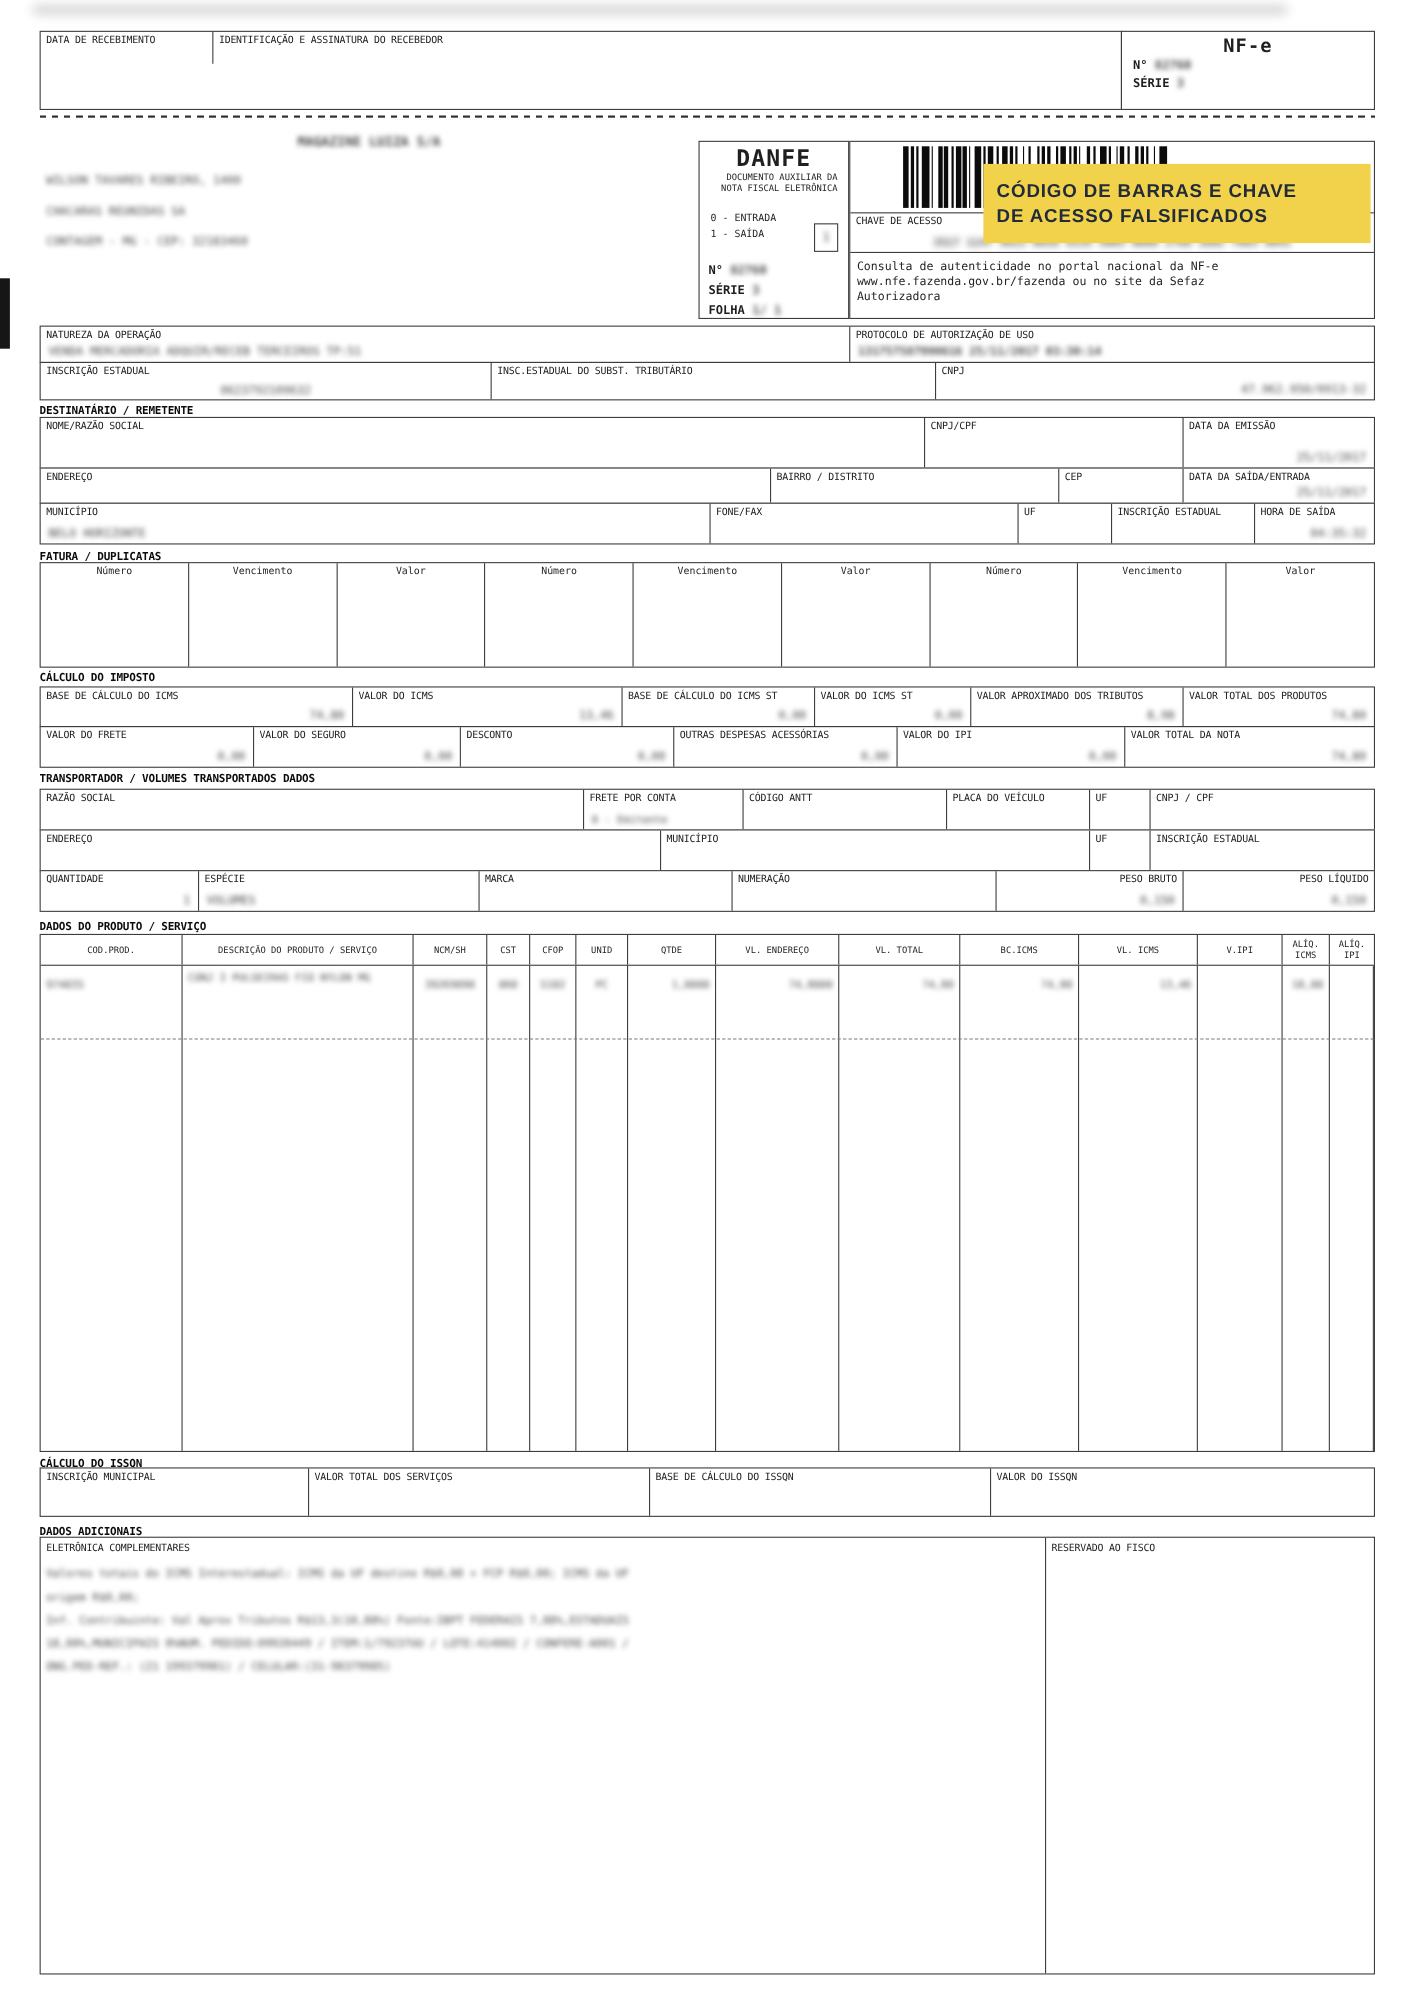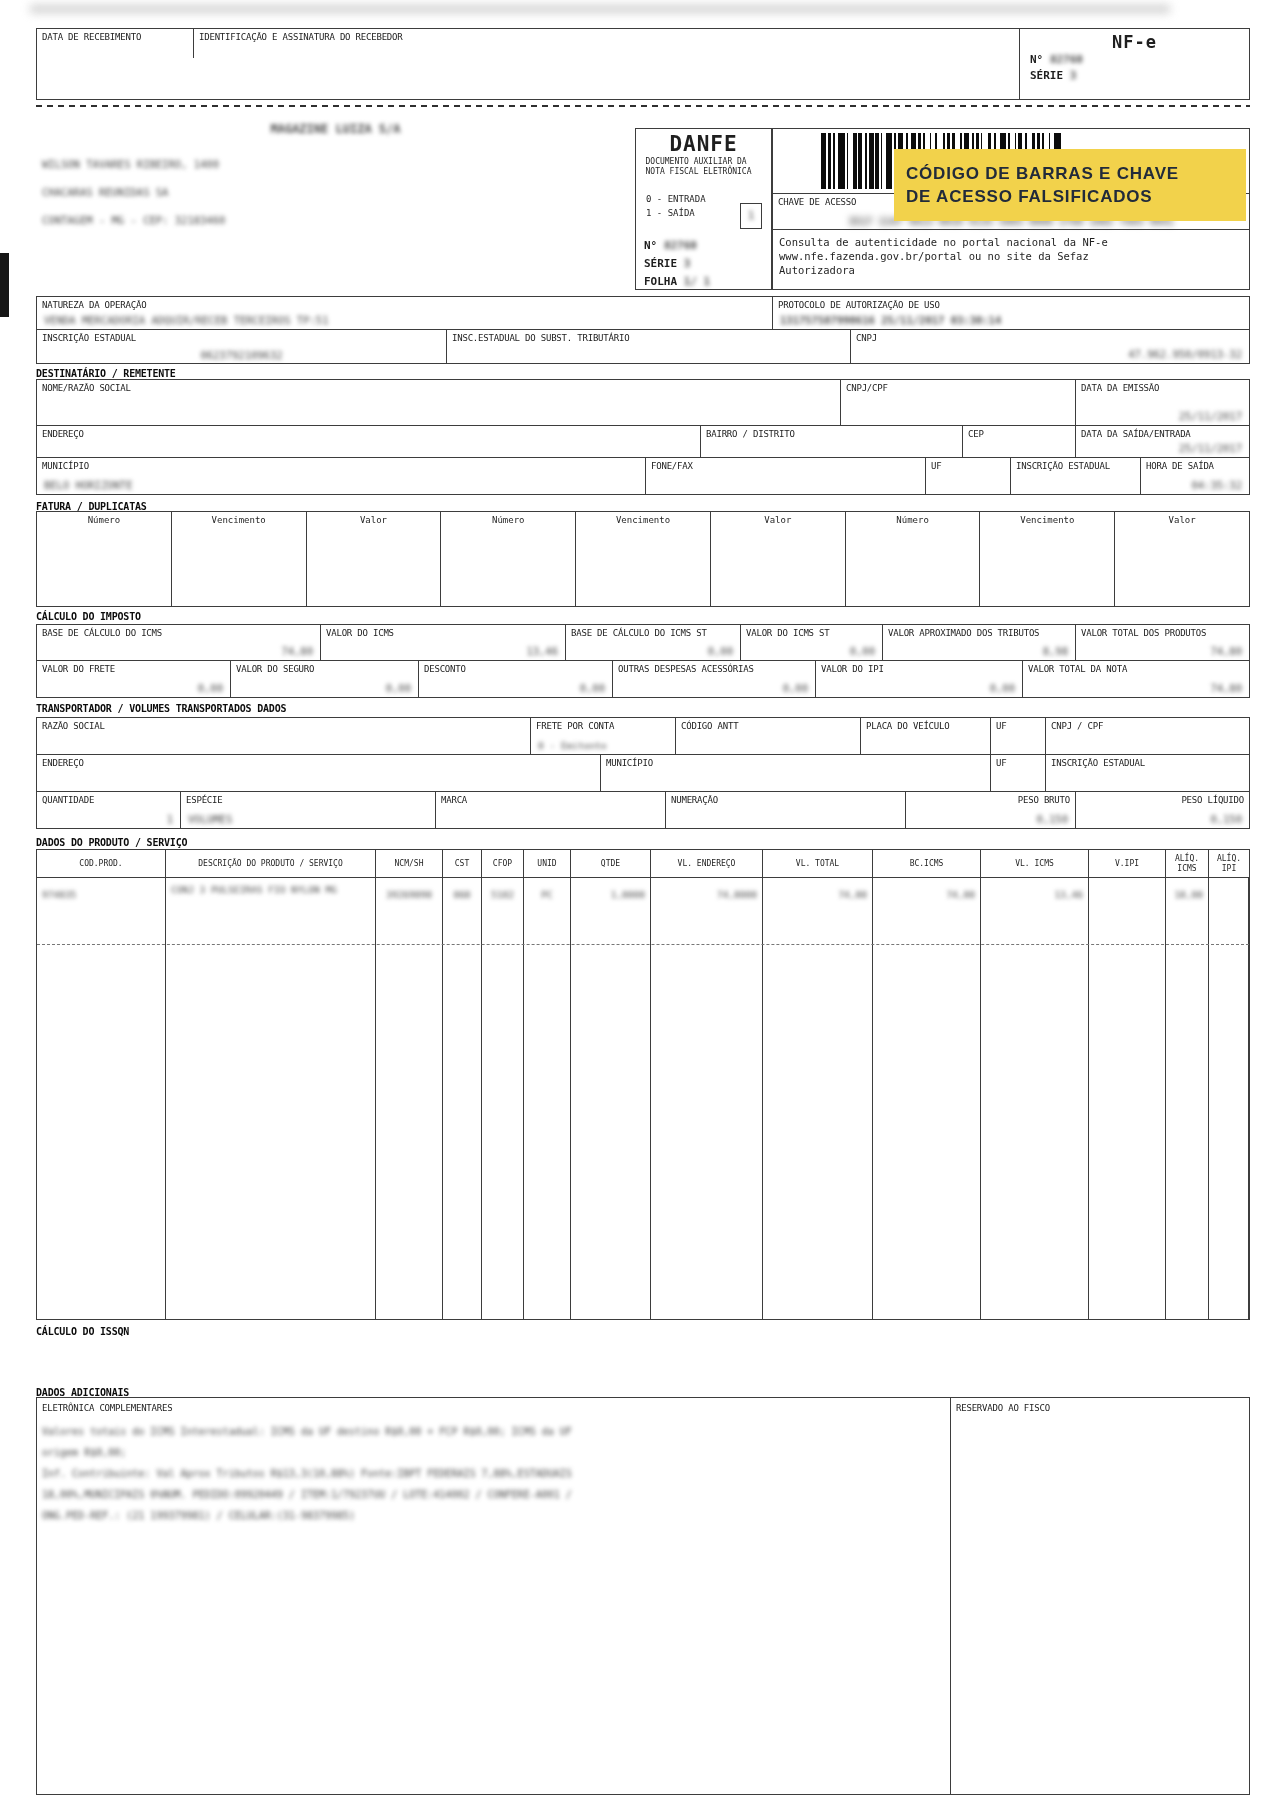--- a/index.html
+++ b/index.html
@@ -64,21 +64,21 @@
 
   <div class="abs dash-sep" style="left:36px;top:105px;width:1214px"></div>
 
   <div class="abs bv bold" style="left:36px;top:122px;width:599px;text-align:center;font-size:12px">MAGAZINE LUIZA S/A</div>
   <div class="abs bv" style="left:42px;top:158px;font-size:10.5px">WILSON TAVARES RIBEIRO, 1400</div>
   <div class="abs bv" style="left:42px;top:186px;font-size:10.5px">CHACARAS REUNIDAS SA</div>
   <div class="abs bv" style="left:42px;top:214px;font-size:10.5px">CONTAGEM - MG - CEP: 32183460</div>
 
   <div class="abs box" style="left:635px;top:128px;width:137px;height:162px">
     <div class="danfe-title" style="margin-top:3px">DANFE</div>
-    <div class="pre" style="font-size:8px;text-align:left;width:116px;margin:1px auto 16px;line-height:1.25">DOCUMENTO AUXILIAR DA NOTA FISCAL ELETRÔNICA</div>
+    <div class="pre" style="font-size:8px;text-align:right;width:116px;margin:1px auto 16px;line-height:1.25">DOCUMENTO AUXILIAR DA NOTA FISCAL ELETRÔNICA</div>
     <div style="margin:7px 0 0 10px;font-size:9px;line-height:1.55">
       <div>0 - ENTRADA</div>
       <div>1 - SAÍDA</div>
     </div>
     <div class="abs box" style="right:9px;top:74px;width:22px;height:26px;text-align:center">
       <span class="bv" style="font-size:11px;line-height:24px">1</span>
     </div>
     <div class="abs" style="left:8px;top:110px;font-size:11px;font-weight:bold">
       <span>N°</span>
       <span class="bv">82760</span>
@@ -136,21 +136,21 @@
           <div style="position:absolute;left:220.99999999999991px;top:0;width:1.7px;height:100%;background:#0b0b0b"></div>
           <div style="position:absolute;left:227.7999999999999px;top:0;width:1.7px;height:100%;background:#0b0b0b"></div>
           <div style="position:absolute;left:232.8999999999999px;top:0;width:6.8px;height:100%;background:#0b0b0b"></div>
         </div>
     </div>
     <div class="abs" style="left:0;right:0;top:64px;height:36px;border-top:1px solid #3d3d3d">
       <span class="lbl" style="margin:3px 0 0 5px">CHAVE DE ACESSO</span>
       <span class="vbc bv3 bold">3517 1147 9813 0010 9135 5003 0008 2760 1082 7603 9041</span>
     </div>
     <div class="abs" style="left:0;right:0;top:100px;bottom:0;border-top:1px solid #3d3d3d">
-      <div style="font-size:10.5px;line-height:1.35;padding:5px 6px;width:372px">Consulta de autenticidade no portal nacional da NF-e www.nfe.fazenda.gov.br/portal ou no site da Sefaz Autorizadora</div>
+      <div style="font-size:10.5px;line-height:1.35;padding:5px 6px;width:372px">Consulta de autenticidade no portal nacional da NF-e www.nfe.fazenda.gov.br/fazenda ou no site da Sefaz Autorizadora</div>
     </div>
     <div class="abs badge" style="left:121px;top:20px;width:352px;height:72px">
       <span>CÓDIGO DE BARRAS E CHAVE</span>
       <span>DE ACESSO FALSIFICADOS</span>
     </div>
   </div>
 
   <div class="abs flex box" style="left:36px;top:296px;width:1214px;height:34px">
     <div class="cell" style="width:736px">
       <span class="lbl">NATUREZA DA OPERAÇÃO</span>
@@ -416,20 +416,34 @@
         <span class="bv" style="font-size:9.5px">18,00</span>
       </div>
       <div class="cell" style="flex:1;padding-top:5px;text-align:right">
         <span class="bv" style="font-size:9.5px"></span>
       </div>
       <div class="abs" style="left:0;right:0;top:66px;border-top:1px dashed #777"></div>
     </div>
   </div>
 
   <div class="abs sec" style="left:36px;top:1326px">CÁLCULO DO ISSQN</div>
+  <div class="abs flex box" style="left:36px;top:1334px;width:1214px;height:45px">
+    <div class="cell" style="width:244px">
+      <span class="lbl">INSCRIÇÃO MUNICIPAL</span>
+    </div>
+    <div class="cell" style="width:310px">
+      <span class="lbl">VALOR TOTAL DOS SERVIÇOS</span>
+    </div>
+    <div class="cell" style="width:310px">
+      <span class="lbl">BASE DE CÁLCULO DO ISSQN</span>
+    </div>
+    <div class="cell" style="flex:1">
+      <span class="lbl">VALOR DO ISSQN</span>
+    </div>
+  </div>
 
   <div class="abs sec" style="left:36px;top:1387px">DADOS ADICIONAIS</div>
   <div class="abs flex box" style="left:36px;top:1397px;width:1214px;height:398px">
     <div class="cell" style="width:914px">
       <span class="lbl" style="margin-top:2px">ELETRÔNICA COMPLEMENTARES</span>
       <div class="bv" style="font-size:10px;line-height:2.1;margin-top:8px">
         <div>Valores totais do ICMS Interestadual: ICMS da UF destino R$0,00 + FCP R$0,00; ICMS da UF</div>
         <div>origem R$0,00;</div>
         <div>Inf. Contribuinte: Val Aprox Tributos R$13,3(10,88%) Fonte:IBPT FEDERAIS 7,88%,ESTADUAIS</div>
         <div>18,00%,MUNICIPAIS 0%NUM. PEDIDO:09920449 / ITEM:1/79237UU / LOTE:414002 / CONFERE-A001 /</div>

